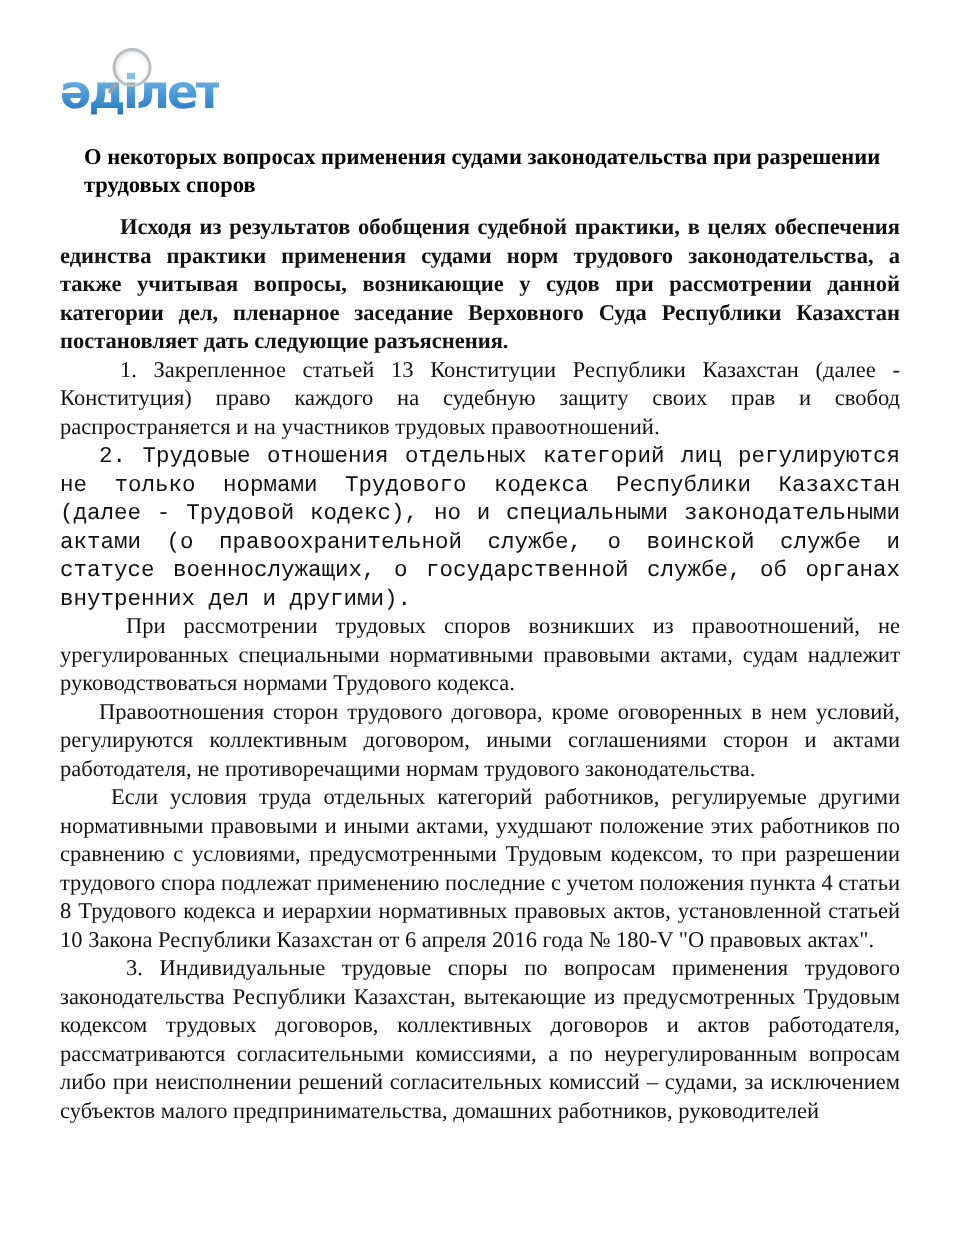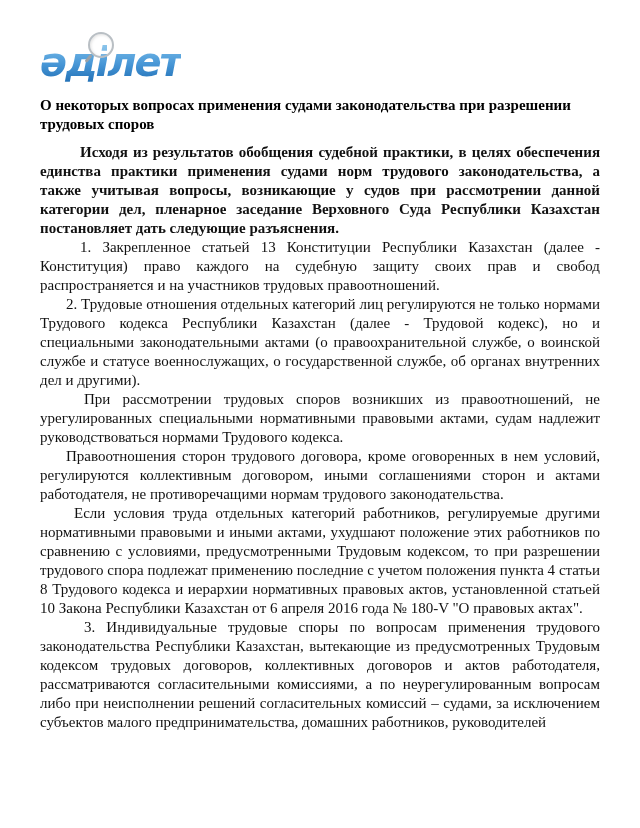--- a/index.html
+++ b/index.html
@@ -20,23 +20,22 @@
   
   .logo {
     position: relative;
     height: 52px;
     margin-bottom: 8px;
     white-space: nowrap;
     width: 140px;
   }
   .logo-text {
     font-family: "DejaVu Sans", sans-serif;
-    font-style: italic;
     font-weight: bold;
-    font-size: 40px;
+    font-size: 31px;
     line-height: 52px;
     letter-spacing: -2px;
     background: linear-gradient(180deg, #85c6ee 0%, #4796d6 55%, #1d6cb2 100%);
     -webkit-background-clip: text;
     background-clip: text;
     color: transparent;
   }
   .logo-i-wrap {
     position: relative;
     display: inline-block;
@@ -67,21 +66,21 @@
   
   .doc {
     font-family: "Liberation Serif", "DejaVu Serif", serif;
     font-size: 15px;
     line-height: 19px;
     color: #111111;
   }
   .doc-title {
     font-weight: bold;
     color: #000000;
-    margin: 0 0 9px 0;
+    margin: 0 0 9px 16px;
     text-align: left;
   }
   .doc-subtitle {
     margin: 0;
     text-align: justify;
   }
   .doc-body p.para {
     margin: 0;
     text-align: justify;
   }
@@ -93,21 +92,21 @@
 
   <div class="logo">
     <span class="logo-text">әд</span><span class="logo-i-wrap"><span class="magnifier"></span><span class="logo-text">і</span></span><span class="logo-text">лет</span>
   </div>
 
   <div class="doc">
     <p class="doc-title">О некоторых вопросах применения судами законодательства при разрешении трудовых споров</p>
     <div class="doc-body">
         <p class="para" style="text-indent: 40px; font-weight: bold;">Исходя из результатов обобщения судебной практики, в целях обеспечения единства практики применения судами норм трудового законодательства, а также учитывая вопросы, возникающие у судов при рассмотрении данной категории дел, пленарное заседание Верховного Суда Республики Казахстан постановляет дать следующие разъяснения.</p>
         <p class="para" style="text-indent: 40px;">1. Закрепленное статьей 13 Конституции Республики Казахстан (далее - Конституция) право каждого на судебную защиту своих прав и свобод распространяется и на участников трудовых правоотношений.</p>
-        <p class="para" style="text-indent: 26px;">2. Трудовые отношения отдельных категорий лиц регулируются не только нормами Трудового кодекса Республики Казахстан (далее - Трудовой кодекс), но и специальными законодательными актами (о правоохранительной службе, о воинской службе и статусе военнослужащих, о государственной службе, об органах внутренних дел и другими).</p>
+        <p class="para" style="text-indent: 26px; font-family: Liberation Mono, monospace;">2. Трудовые отношения отдельных категорий лиц регулируются не только нормами Трудового кодекса Республики Казахстан (далее - Трудовой кодекс), но и специальными законодательными актами (о правоохранительной службе, о воинской службе и статусе военнослужащих, о государственной службе, об органах внутренних дел и другими).</p>
         <p class="para" style="text-indent: 44px;">При рассмотрении трудовых споров возникших из правоотношений, не урегулированных специальными нормативными правовыми актами, судам надлежит руководствоваться нормами Трудового кодекса.</p>
         <p class="para" style="text-indent: 26px;">Правоотношения сторон трудового договора, кроме оговоренных в нем условий, регулируются коллективным договором, иными соглашениями сторон и актами работодателя, не противоречащими нормам трудового законодательства.</p>
         <p class="para" style="text-indent: 34px;">Если условия труда отдельных категорий работников, регулируемые другими нормативными правовыми и иными актами, ухудшают положение этих работников по сравнению с условиями, предусмотренными Трудовым кодексом, то при разрешении трудового спора подлежат применению последние с учетом положения пункта 4 статьи 8 Трудового кодекса и иерархии нормативных правовых актов, установленной статьей 10 Закона Республики Казахстан от 6 апреля 2016 года № 180-V "О правовых актах".</p>
         <p class="para" style="text-indent: 44px;">3. Индивидуальные трудовые споры по вопросам применения трудового законодательства Республики Казахстан, вытекающие из предусмотренных Трудовым кодексом трудовых договоров, коллективных договоров и актов работодателя, рассматриваются согласительными комиссиями, а по неурегулированным вопросам либо при неисполнении решений согласительных комиссий – судами, за исключением субъектов малого предпринимательства, домашних работников, руководителей</p>
       </div>
   </div>
 
 </div>
 
 </body></html>

